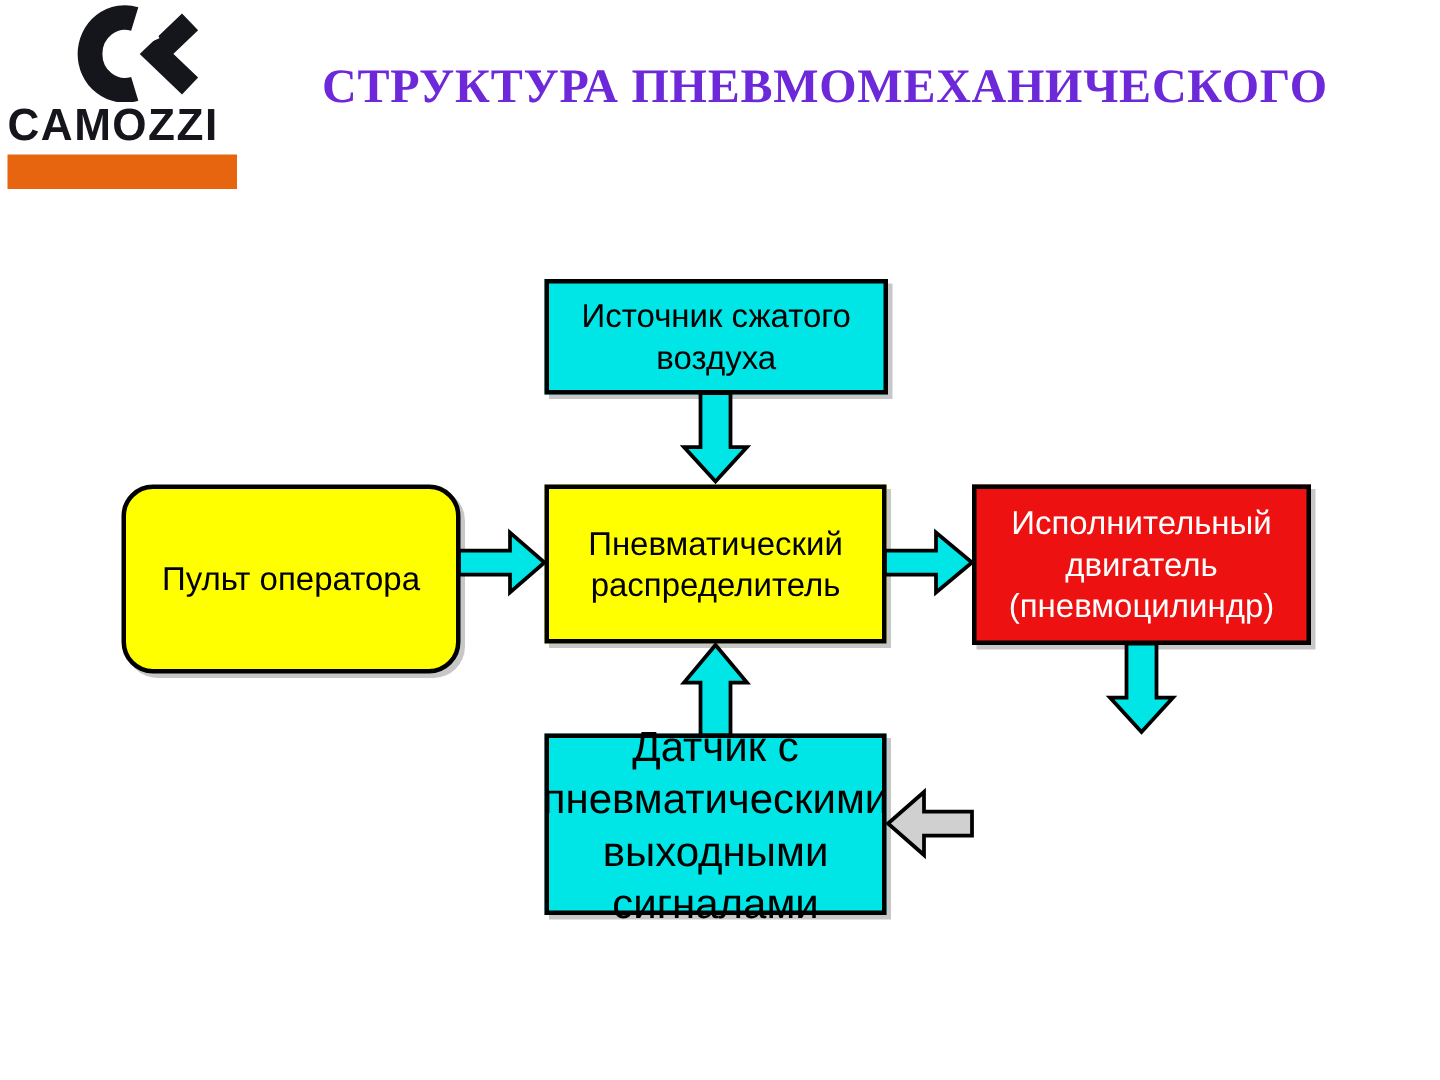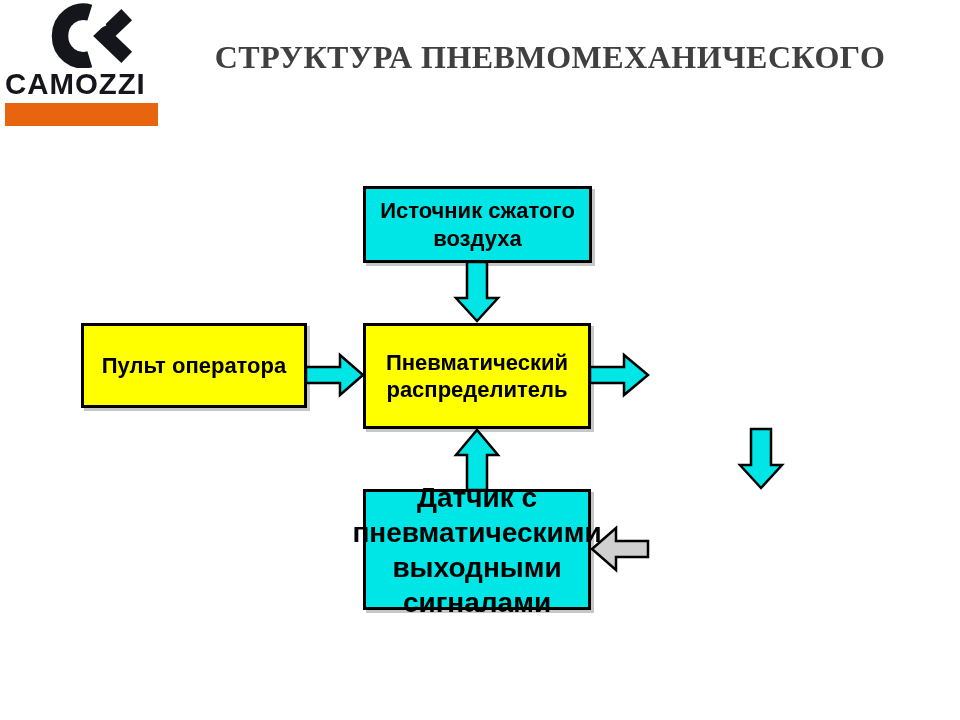--- a/index.html
+++ b/index.html
@@ -21,37 +21,37 @@
     transform:scaleX(0.98);transform-origin:left;
   }
   .logo-bar{position:absolute;left:5px;top:103px;width:153px;height:23px;background:#E8650F;}
 
   
   .title{
     position:absolute;left:180px;top:38px;width:740px;
     text-align:center;
     font-family:"Liberation Serif", serif;
     font-weight:bold;font-size:32px;line-height:38px;
-    color:#404040;letter-spacing:0.5px;
+    color:#6d28d9;letter-spacing:0.5px;
   }
   .title .line{display:block;}
 
   
   .box{
     position:absolute;box-sizing:border-box;
     border:3px solid #000;
     display:flex;align-items:center;justify-content:center;
     text-align:center;
-    font-weight:bold;font-size:22px;line-height:1.25;
+    font-weight:normal;font-size:22px;line-height:1.25;
     color:#000;white-space:pre-line;
     box-shadow:3px 3px 0 rgba(0,0,0,0.22);
     padding:14px 4px;
   }
   .box-air     {left:363px;top:186px;width:229px;height:77px; background:#00E5E5;}
-  .box-operator{left:81px; top:323px;width:226px;height:85px;background:#FFFF00;}
+  .box-operator{left:81px; top:323px;width:226px;height:126px;background:#FFFF00;border-radius:21px;}
   .box-valve   {left:363px;top:323px;width:228px;height:106px;background:#FFFF00;}
   .box-actuator{left:648px;top:323px;width:226px;height:107px;background:#EE1111;color:#ffffff;}
   .box-sensor  {left:363px;top:489px;width:228px;height:121px;background:#00E5E5;font-size:28px;}
   .box-object  {left:648px;top:489px;width:227px;height:122px;background:#EAEAEA;}
 
   .arrow-layer{position:absolute;left:0;top:0;width:960px;height:720px;pointer-events:none;}
 </style>
 </head>
 <body>
 
@@ -76,20 +76,25 @@
 
   <div class="box box-operator">
     <span>Пульт оператора</span>
   </div>
 
   <div class="box box-valve">
     <span>Пневматический
 распределитель</span>
   </div>
 
+  <div class="box box-actuator">
+    <span>Исполнительный
+двигатель
+(пневмоцилиндр)</span>
+  </div>
 
   <div class="box box-sensor">
     <span>Датчик с
 пневматическими
 выходными
 сигналами</span>
   </div>
 
 
   <svg class="arrow-layer" viewBox="0 0 960 720" xmlns="http://www.w3.org/2000/svg">

